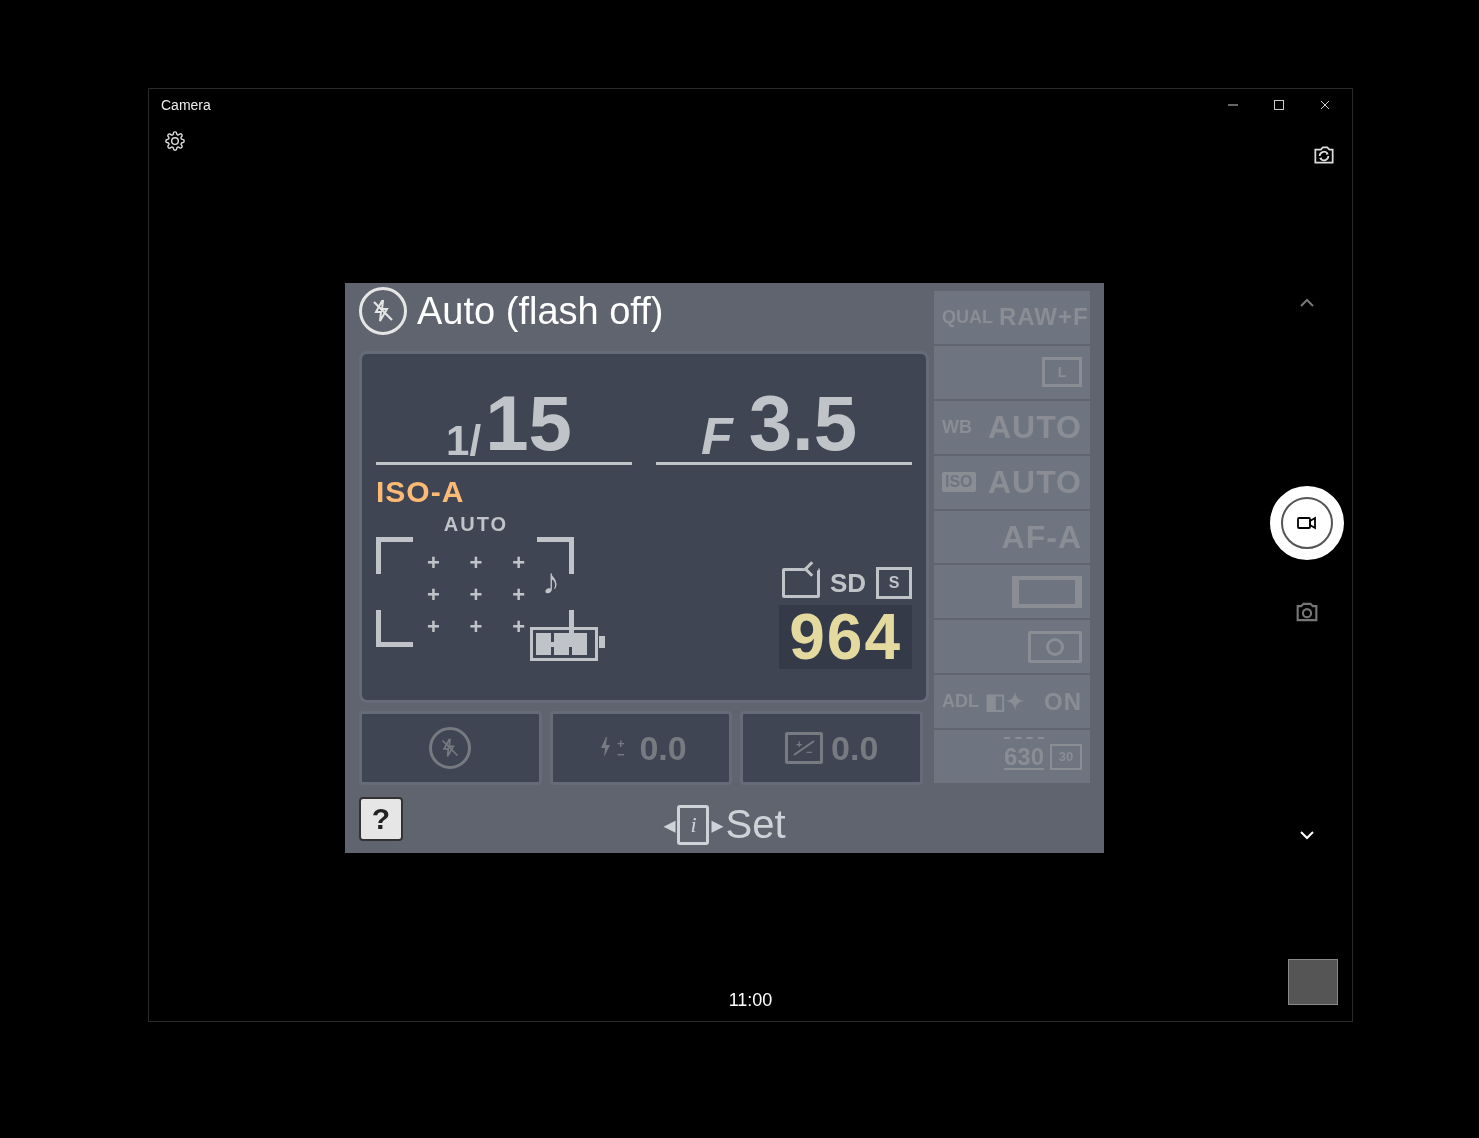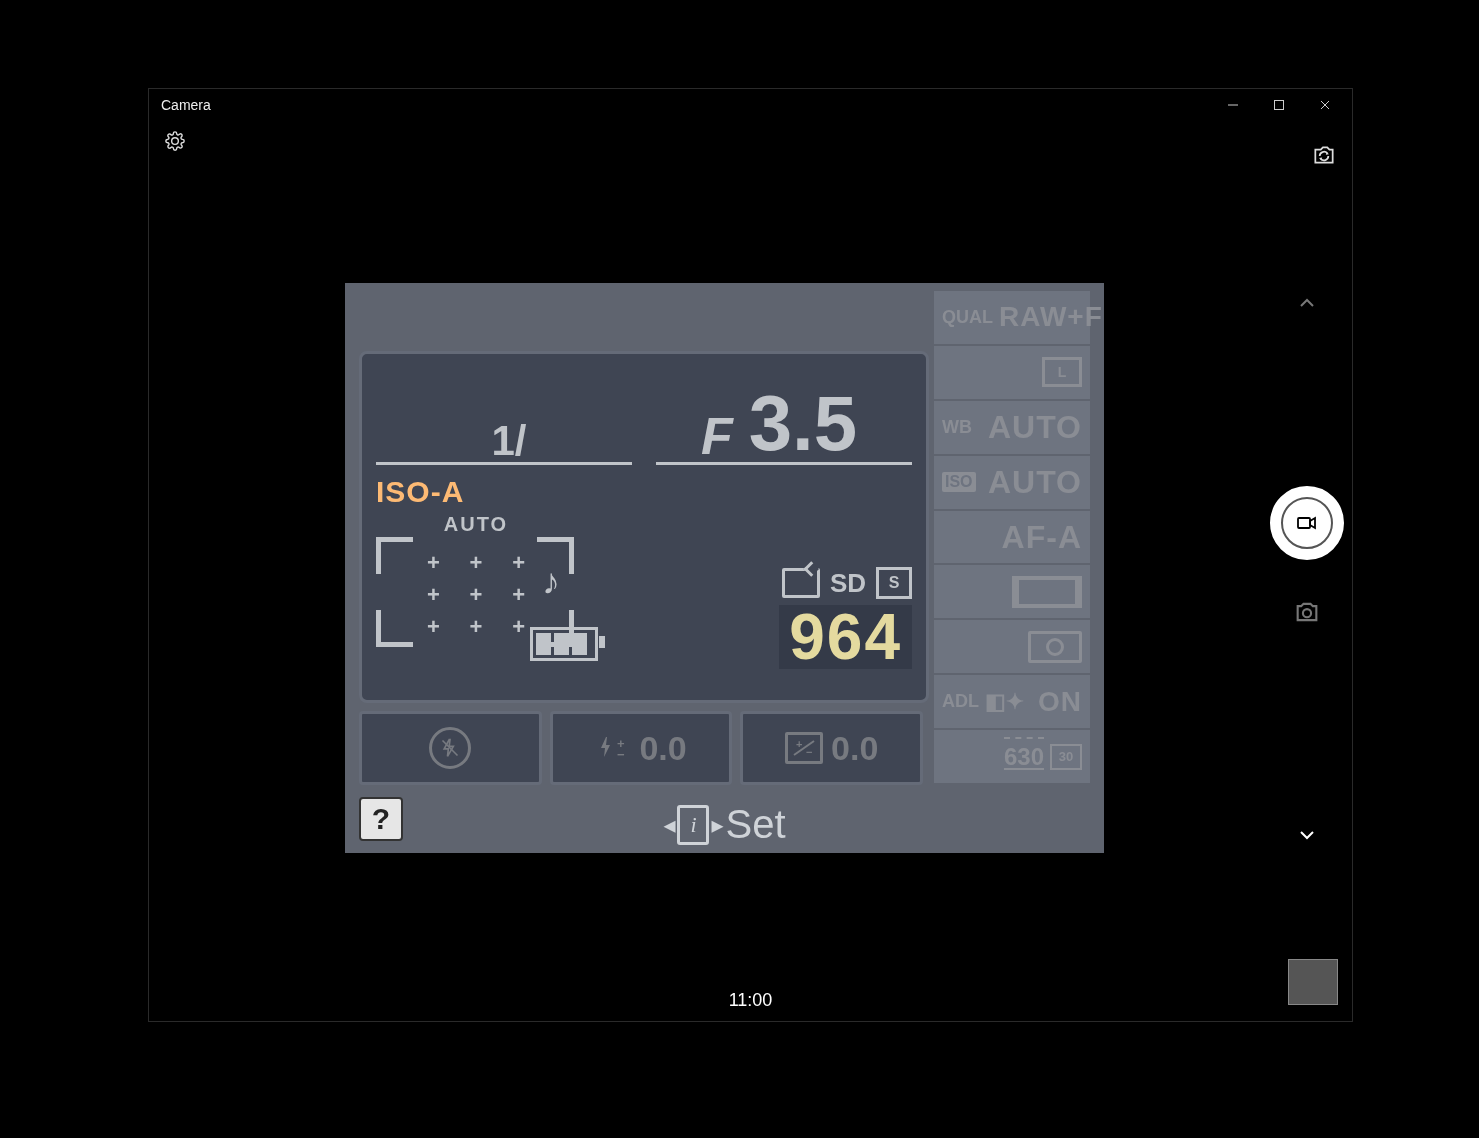--- a/index.html
+++ b/index.html
@@ -65,21 +65,21 @@
   .bcard{flex:1;background:#3f4553;border:3px solid #656b78;border-radius:4px;display:flex;align-items:center;justify-content:center;gap:8px}
   .bicon{width:36px;height:36px;display:flex;align-items:center;justify-content:center;color:#777a80;border-radius:50%;border:3px solid #777a80;font-size:18px}
   .bicon.noborder{border:none;font-size:28px}
   .bicon.ev{border:3px solid #777a80;border-radius:2px;width:32px;height:26px;font-size:16px}
   .bval{color:#777a80;font-size:34px;font-weight:bold}
 
   .side{position:absolute;right:14px;top:8px;width:156px;height:492px;background:#6e7480;display:flex;flex-direction:column}
   .srow{flex:1;border-bottom:2px solid #5f646f;display:flex;align-items:center;padding:0 8px;gap:6px}
   .srow:last-child{border-bottom:none}
   .slbl{color:#8a8d94;font-size:18px;font-weight:bold}
-  .sval{flex:1;text-align:right;color:#8a8d94;font-size:28px;font-weight:bold;letter-spacing:1px}
+  .sval{flex:1;text-align:right;color:#8a8d94;font-size:24px;font-weight:bold;letter-spacing:1px}
   .sval.lg{font-size:32px}
   .size-ico{width:34px;height:24px;border:3px solid #8a8d94;display:inline-flex;align-items:center;justify-content:center;font-size:14px;font-weight:bold;color:#8a8d94;margin-left:auto}
   .meter-ico{width:48px;height:26px;border:3px solid #8a8d94;border-radius:2px;position:relative;margin-left:auto}
   .meter-ico::before{content:"";position:absolute;left:50%;top:50%;width:12px;height:12px;border:3px solid #8a8d94;border-radius:50%;transform:translate(-50%,-50%)}
   .area-ico{width:56px;height:24px;border:4px solid #8a8d94;border-left-width:7px;border-right-width:7px;margin-left:auto}
   .iso-badge{background:#8a8d94;color:#6e7480;font-size:16px;font-weight:bold;padding:1px 3px;border-radius:2px}
   .adl-ico{font-size:22px;color:#8a8d94;font-weight:bold}
   .movie-row{display:flex;align-items:center;justify-content:flex-end;gap:6px;width:100%}
   .movie-720{color:#8a8d94;font-size:24px;font-weight:bold;text-decoration:underline;text-underline-offset:3px;position:relative}
   .movie-720::before{content:"";position:absolute;top:-6px;left:0;right:0;height:2px;border-top:2px dashed #8a8d94}
@@ -151,25 +151,35 @@
     </div>
     <div class="rail-gap"></div>
     <div class="chev down">
       <svg width="20" height="20" viewBox="0 0 20 20">
           <polyline points="4,7 10,13 16,7" fill="none" stroke="currentColor" stroke-width="2"></polyline>
         </svg>
     </div>
   </div>
 
   <div class="lcd">
+    <div class="lcd-top">
+      <div class="flash-icon">
+        <svg width="24" height="24" viewBox="0 0 24 24">
+            <path d="M11 2L5 13h5l-1 9 7-12h-5l1-8z" fill="none" stroke="#e6e6e6" stroke-width="2"></path>
+            <line x1="3" y1="3" x2="21" y2="21" stroke="#e6e6e6" stroke-width="2.2"></line>
+          </svg>
+      </div>
+      <span class="mode-label">Auto (flash off)</span>
+    </div>
 
     <div class="panel">
       <div class="row1">
         <div class="shutter">
           <span class="n">1/</span>
+          <span class="d">15</span>
         </div>
         <div class="fstop">
           <span class="f">F</span>
           <span class="v">3.5</span>
         </div>
       </div>
       <div class="ul-row">
           <div></div>
           <div></div>
         </div>

